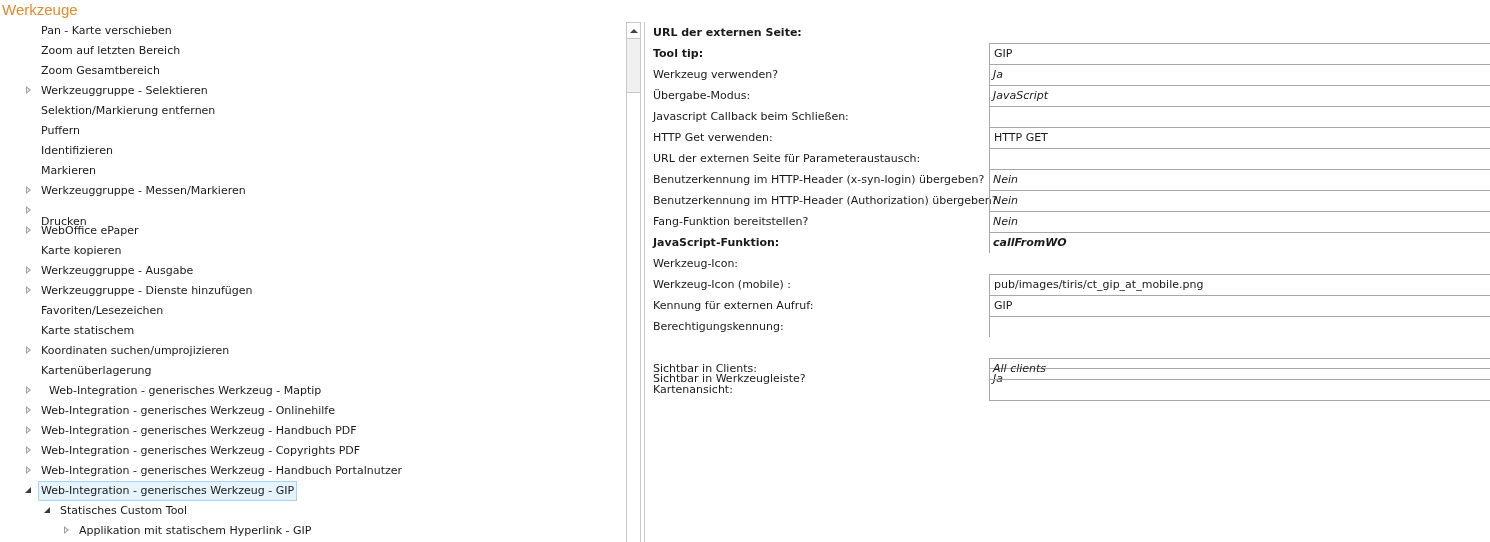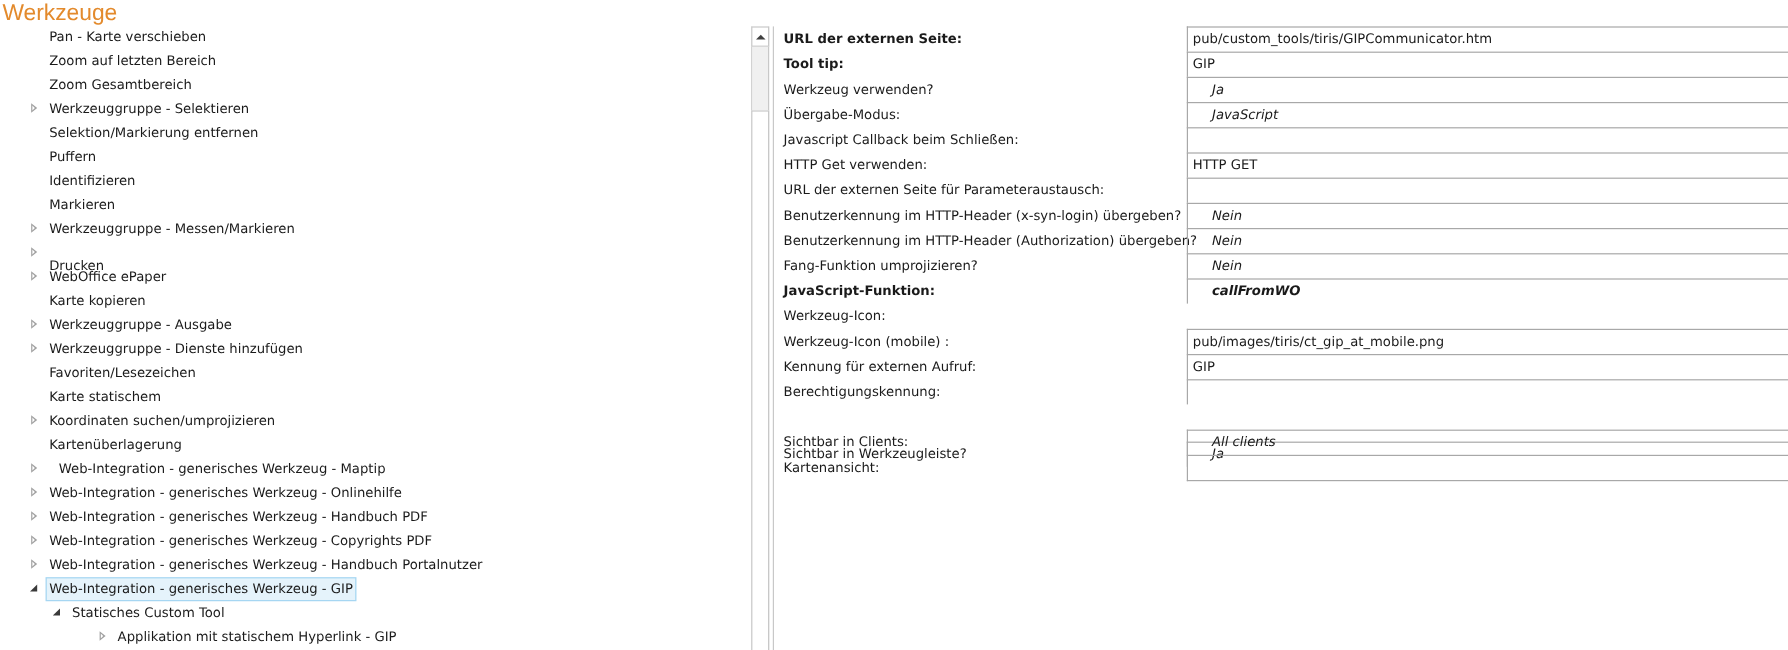--- a/index.html
+++ b/index.html
@@ -15,21 +15,21 @@
     }
     .root {
       position: relative;
       width: 1490px;
       height: 542px;
     }
     .section-title {
       position: absolute;
       left: 2px;
       top: 1px;
-      font-size: 19px;
+      font-size: 15px;
       color: #e38a2c;
       letter-spacing: 0px;
       font-family: "Liberation Sans", "DejaVu Sans", sans-serif;
     }
     .tree {
       position: absolute;
       left: 0;
       top: 20px;
       width: 620px;
     }
@@ -182,21 +182,21 @@
       box-sizing: border-box;
       border-left: 1px solid #a8a8a8;
       border-top: 1px solid #a8a8a8;
       line-height: 20px;
       padding-left: 4px;
       white-space: nowrap;
       font-size: 11px;
     }
     .prop-value.italic {
       font-style: italic;
-      padding-left: 20px;
+      padding-left: 3px;
     }
     .prop-value.last {
       border-bottom: 1px solid #a8a8a8;
       height: 22px;
     }
   </style>
 </head>
 <body>
 
 <div class="root">
@@ -313,41 +313,40 @@
           <span class="tri-expanded"></span>
         </span>
         <span class="label" style="left: 38px;">Web-Integration - generisches Werkzeug - GIP</span>
       </div>
       <div class="tree-item" style="top: 480px; left: 0px; width: 620px;">
         <span class="toggle" style="left: 41px;">
           <span class="tri-expanded"></span>
         </span>
         <span class="label" style="left: 57px;">Statisches Custom Tool</span>
       </div>
-      <div class="tree-item" style="top: 500px; left: 0px; width: 620px; margin-left: 19px;">
+      <div class="tree-item" style="top: 500px; left: 0px; width: 620px;">
         <span class="toggle" style="left: 60px;">
           <span class="tri-collapsed"></span>
         </span>
         <span class="label" style="left: 76px;">Applikation mit statischem Hyperlink - GIP</span>
       </div>
     </div>
 
   <div class="vscroll">
     <div class="up-btn">
       <div class="up-arrow"></div>
     </div>
     <div class="track"></div>
     <div class="thumb"></div>
   </div>
   <div class="splitter-line"></div>
 
   <div class="props" id="props">
       <div class="prop-row" style="top: 0px;">
         <div class="prop-label bold">URL der externen Seite:</div>
-        <div class="prop-value">pub/custom_tools/tiris/GIPCommunicator.htm</div>
       </div>
       <div class="prop-row" style="top: 21px;">
         <div class="prop-label bold">Tool tip:</div>
         <div class="prop-value">GIP</div>
       </div>
       <div class="prop-row" style="top: 42px;">
         <div class="prop-label">Werkzeug verwenden?</div>
         <div class="prop-value italic">Ja</div>
       </div>
       <div class="prop-row" style="top: 63px;">
@@ -368,21 +367,21 @@
       </div>
       <div class="prop-row" style="top: 147px;">
         <div class="prop-label">Benutzerkennung im HTTP-Header (x-syn-login) übergeben?</div>
         <div class="prop-value italic">Nein</div>
       </div>
       <div class="prop-row" style="top: 168px;">
         <div class="prop-label">Benutzerkennung im HTTP-Header (Authorization) übergeben?</div>
         <div class="prop-value italic">Nein</div>
       </div>
       <div class="prop-row" style="top: 189px;">
-        <div class="prop-label">Fang-Funktion umprojizieren?</div>
+        <div class="prop-label">Fang-Funktion bereitstellen?</div>
         <div class="prop-value italic">Nein</div>
       </div>
       <div class="prop-row" style="top: 210px; font-weight: bold;">
         <div class="prop-label">JavaScript-Funktion:</div>
         <div class="prop-value italic">callFromWO</div>
       </div>
       <div class="prop-row" style="top: 231px;">
         <div class="prop-label">Werkzeug-Icon:</div>
       </div>
       <div class="prop-row" style="top: 252px;">

